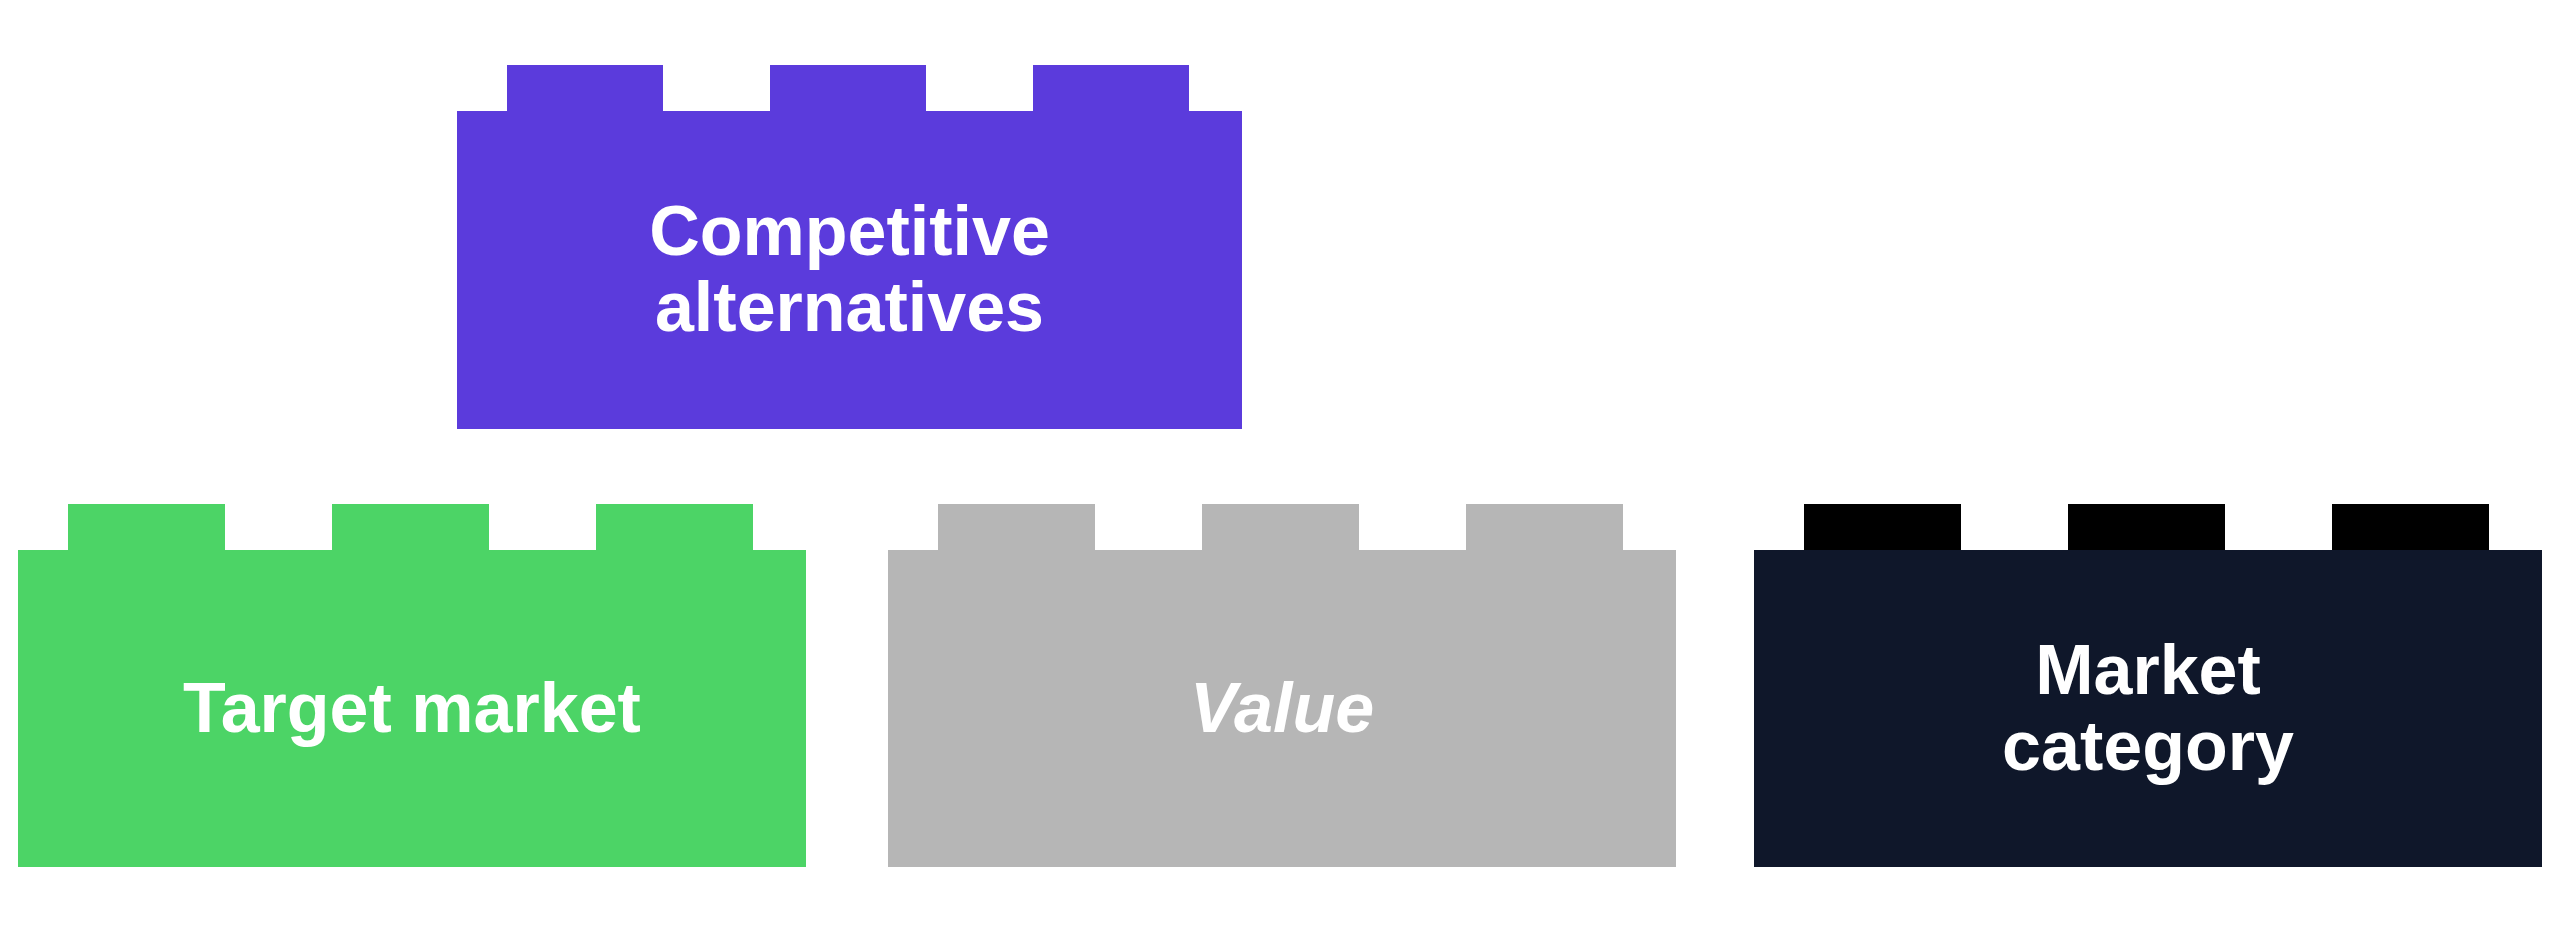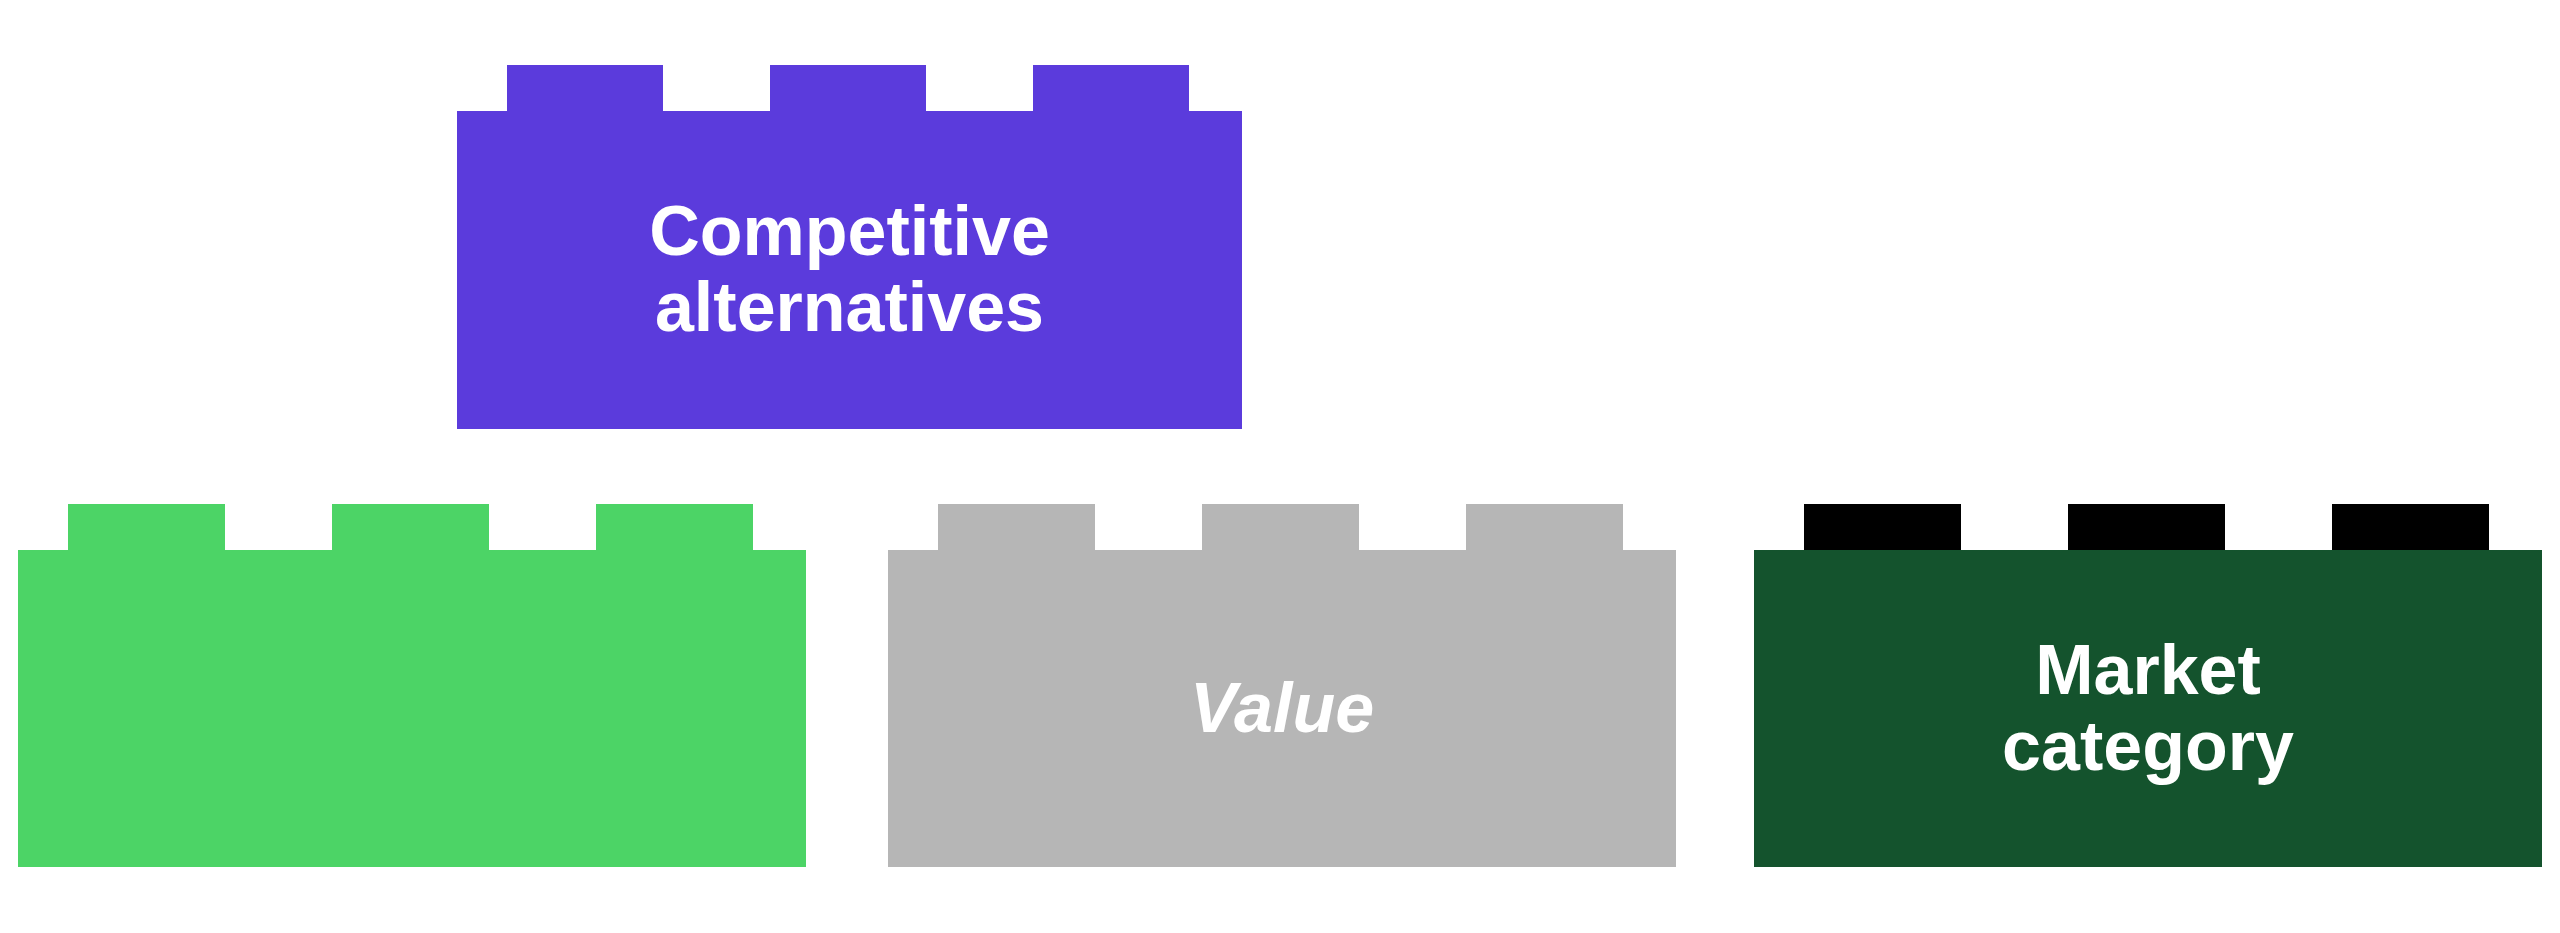--- a/index.html
+++ b/index.html
@@ -70,40 +70,41 @@
     </div>
   </div>
 
 
   <div class="brick" id="brick-target">
     <div class="stud stud-a" style="background: rgb(76, 212, 102);"></div>
     <div class="stud stud-b" style="background: rgb(76, 212, 102);"></div>
     <div class="stud stud-c" style="background: rgb(76, 212, 102);"></div>
     <div class="brick-body" style="background: rgb(76, 212, 102);">
       <div class="brick-label" style="color: rgb(255, 255, 255);">
+        <div class="line">Target market</div>
       </div>
     </div>
   </div>
 
   <div class="brick" id="brick-value">
     <div class="stud stud-a" style="background: rgb(182, 182, 182);"></div>
     <div class="stud stud-b" style="background: rgb(182, 182, 182);"></div>
     <div class="stud stud-c" style="background: rgb(182, 182, 182);"></div>
     <div class="brick-body" style="background: rgb(182, 182, 182);">
       <div class="brick-label" style="color: rgb(255, 255, 255); font-style: italic;">
         <div class="line">Value</div>
       </div>
     </div>
   </div>
 
   <div class="brick" id="brick-market">
     <div class="stud stud-a" style="background: rgb(0, 0, 0);"></div>
     <div class="stud stud-b" style="background: rgb(0, 0, 0);"></div>
     <div class="stud stud-c" style="background: rgb(0, 0, 0);"></div>
-    <div class="brick-body" style="background: #14532d;">
+    <div class="brick-body" style="background: #0f172a;">
       <div class="brick-label" style="color: rgb(255, 255, 255);">
         <div class="line">Market</div>
         <div class="line">category</div>
       </div>
     </div>
   </div>
 
 </div>
 
 </body></html>

